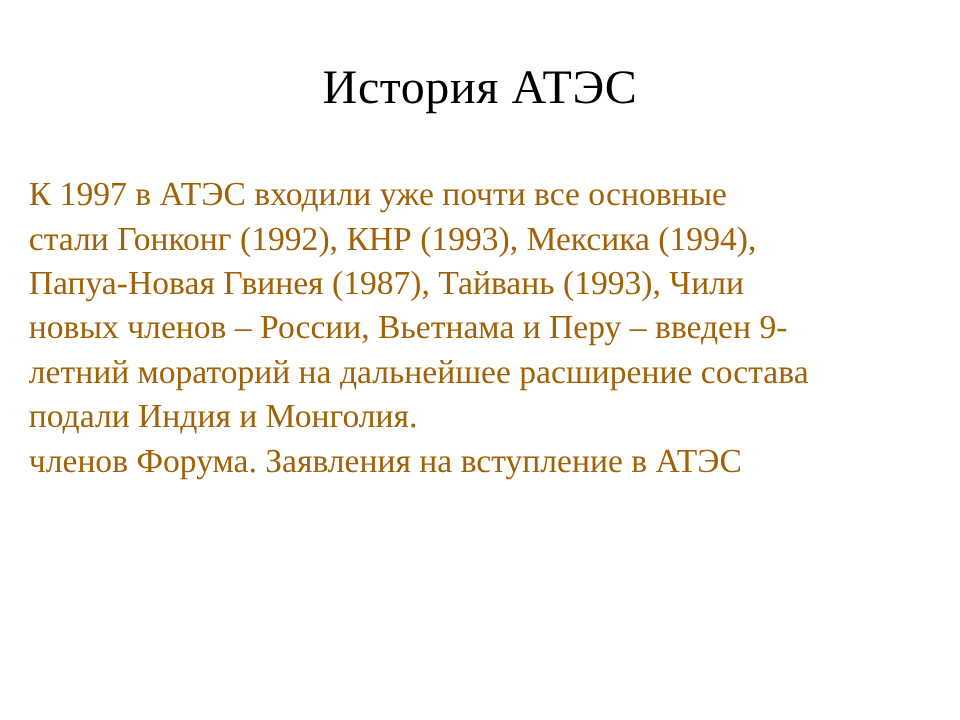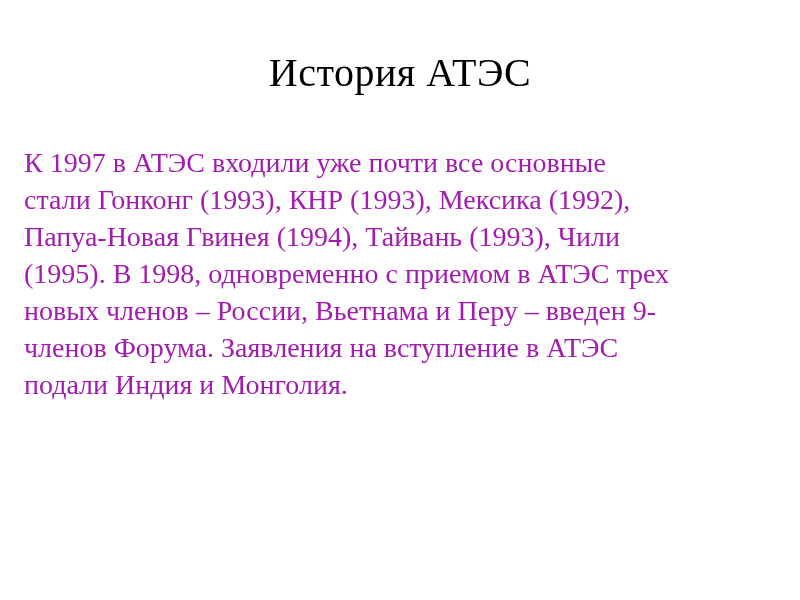--- a/index.html
+++ b/index.html
@@ -31,34 +31,34 @@
   }
   .slide-body {
     position: absolute;
     top: 144px;
     left: 24px;
     width: 760px;
     font-size: 28px;
     line-height: 37px;
     text-align: left;
     white-space: nowrap;
-    color: #a21caf;
+    color: #a16207;
   }
   .body-line {
     height: 37px;
   }
 </style>
 </head>
 <body>
 
 <div class="slide">
   <h1 class="slide-title">История АТЭС</h1>
 
   <div class="slide-body">
     <div class="body-line">К 1997 в АТЭС входили уже почти все основные</div>
-    <div class="body-line">стали Гонконг (1993), КНР (1993), Мексика (1992),</div>
-    <div class="body-line">Папуа-Новая Гвинея (1994), Тайвань (1993), Чили</div>
-    <div class="body-line">(1995). В 1998, одновременно с приемом в АТЭС трех</div>
+    <div class="body-line">стали Гонконг (1992), КНР (1993), Мексика (1994),</div>
+    <div class="body-line">Папуа-Новая Гвинея (1987), Тайвань (1993), Чили</div>
     <div class="body-line">новых членов – России, Вьетнама и Перу – введен 9-</div>
+    <div class="body-line">летний мораторий на дальнейшее расширение состава</div>
+    <div class="body-line">подали Индия и Монголия.</div>
     <div class="body-line">членов Форума. Заявления на вступление в АТЭС</div>
-    <div class="body-line">подали Индия и Монголия.</div>
   </div>
 </div>
 
 </body></html>

